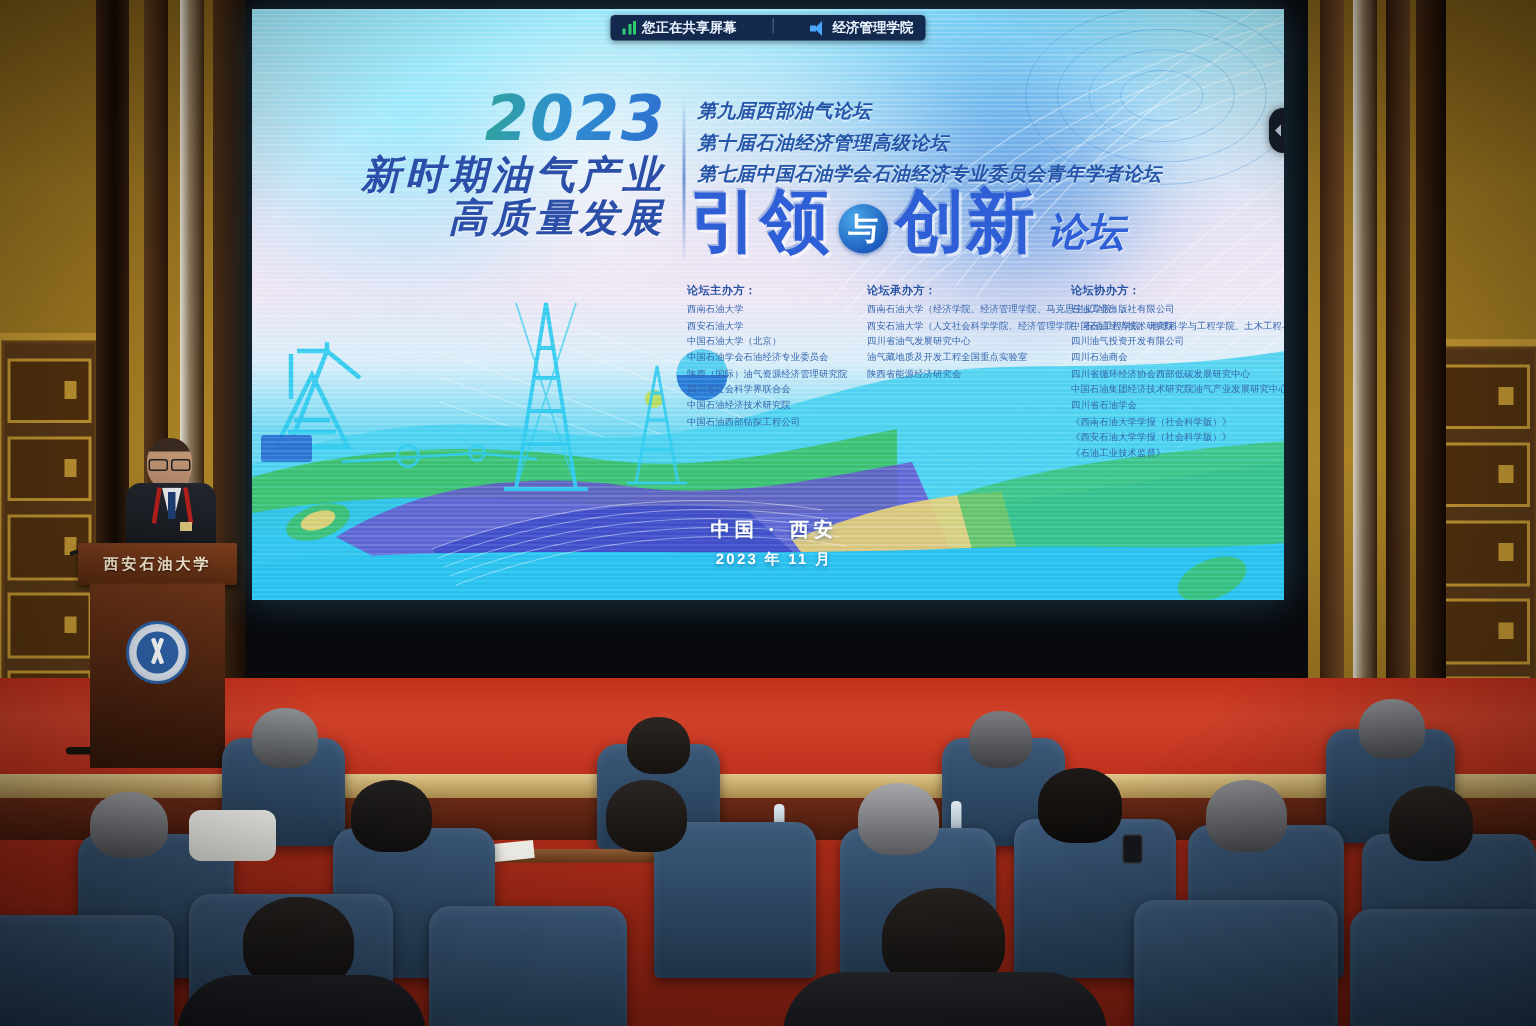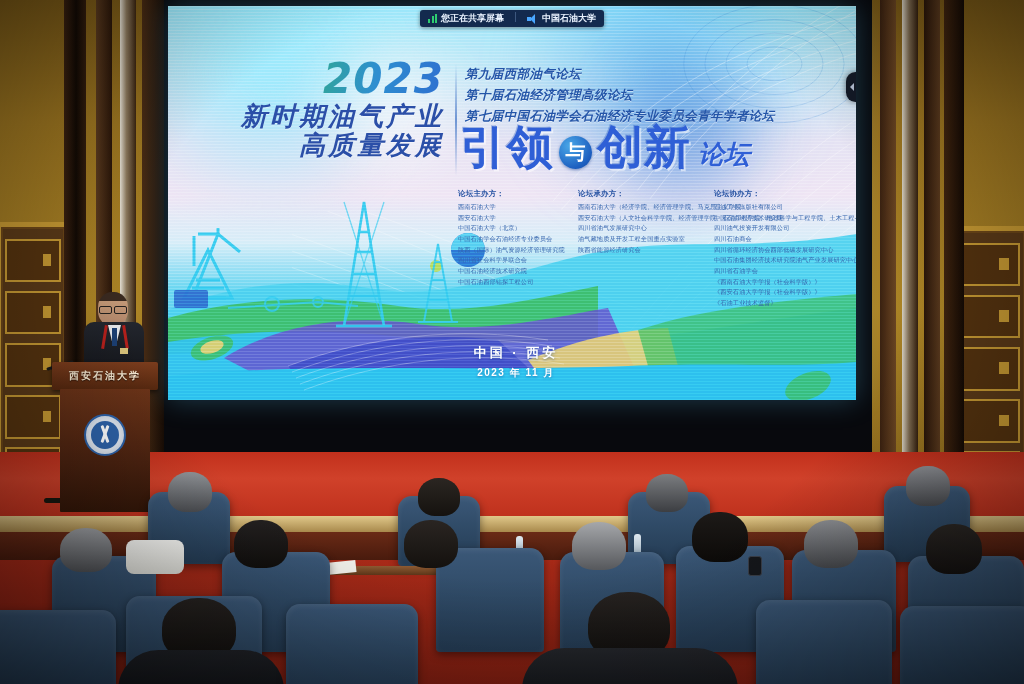--- a/index.html
+++ b/index.html
@@ -141,21 +141,21 @@
     text-shadow:0 1px 3px rgba(20,70,140,.55); }
   .place .date { font-size:10px; font-weight:bold; color:#ffffff; margin-top:4px;
     letter-spacing:1.5px; text-shadow:0 1px 3px rgba(20,70,140,.55); }
 
   
   .illus { position:absolute; left:0; right:0; bottom:0; height:210px; }
   .illus svg { display:block; width:100%; height:100%; }
 
   
   .share-pill { position:absolute; left:50%; transform:translateX(-50%); top:4px;
-    display:flex; align-items:flex-start; gap:11px; z-index:9;
+    display:flex; align-items:flex-start; gap:24px; z-index:9;
     background:#132a4e; border-radius:3px; padding:2px 8px;
     box-shadow:0 1px 4px rgba(0,0,0,.45); }
   .share-pill .seg { display:flex; align-items:center; gap:4px;
     font-size:9px; color:#eaf3ff; font-weight:bold; white-space:nowrap; }
   .bars { display:inline-flex; align-items:flex-end; gap:1.5px; height:9px; }
   .bars i { width:2px; background:#2ecc71; display:block; }
   .bars i:nth-child(1){ height:4px; }
   .bars i:nth-child(2){ height:7px; }
   .bars i:nth-child(3){ height:9px; }
   .pill-div { width:1px; height:10px; background:#3d587f; }
@@ -491,21 +491,21 @@
         <span class="bars">
             <i></i>
             <i></i>
             <i></i>
           </span>
         <span>您正在共享屏幕</span>
       </div>
       <span class="pill-div"></span>
       <div class="seg">
         <span class="spk"></span>
-        <span>中国石油大学</span>
+        <span>经济管理学院</span>
       </div>
     </div>
 
     <div class="edge-tab">
       <span class="chev"></span>
     </div>
   </div>
 
   <div class="carpet"></div>
   <div class="carpet-edge"></div>

